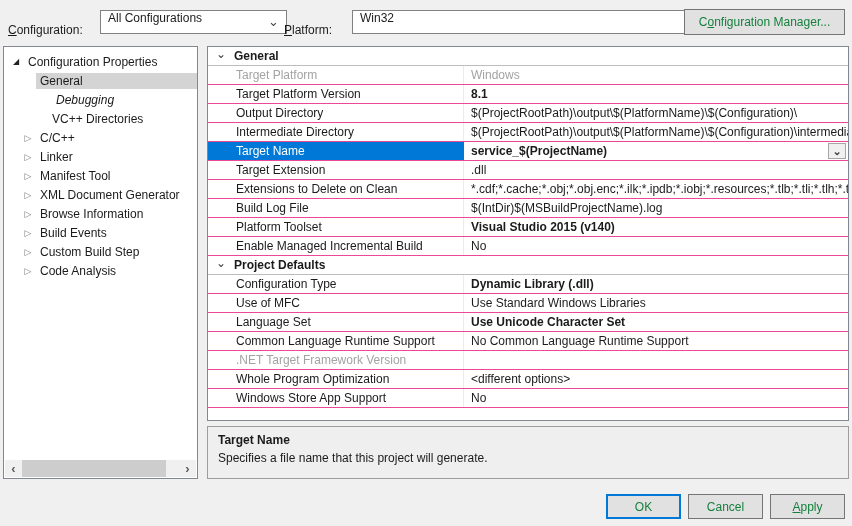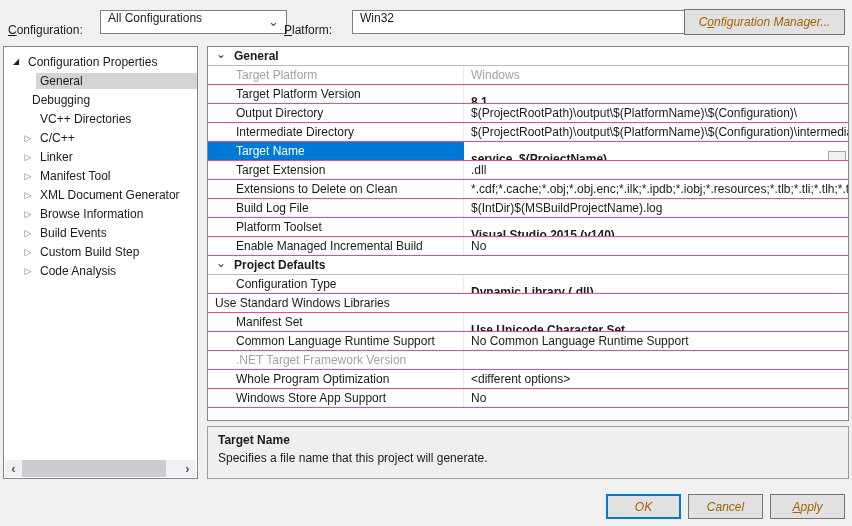--- a/index.html
+++ b/index.html
@@ -17,22 +17,22 @@
   .lbl-config { left:8px; top:15px; }
   .lbl-platform { left:284px; top:15px; }
   .combo {
     position:absolute; height:24px; background:#fff; border:1px solid #818181;
     display:flex; align-items:center; padding:0 22px 8px 7px; white-space:nowrap; overflow:hidden;
   }
   .combo-config { left:100px; top:10px; width:187px; }
   .combo-platform { left:352px; top:10px; width:356px; }
   .combo .chev { position:absolute; right:7px; top:3px; color:#464646; font-size:13px; }
   .btn {
-    font-family:"Liberation Sans", sans-serif; font-size:12px; color:#a16207;
-    background:#e1e1e1; border:1px solid #757575; cursor:default;font-style:italic;
+    font-family:"Liberation Sans", sans-serif; font-size:12px; color:#15803d;
+    background:#e1e1e1; border:1px solid #757575; cursor:default;
   }
   .btn-cfgmgr { position:absolute; left:684px; top:9px; width:161px; height:26px; }
 
   
   .tree {
     position:absolute; left:3px; top:46px; width:195px; height:433px;
     background:#fff; border:1px solid #828790; padding-top:5px; overflow:hidden;
   }
   .tree-item { height:19px; display:flex; align-items:center; white-space:nowrap; }
   .tree-glyph { width:16px; flex:0 0 16px; text-align:center; font-size:8px; color:#222; }
@@ -59,21 +59,21 @@
   .sec-title { font-weight:bold; }
   .grid-row { height:19px; display:flex; align-items:stretch; border-bottom:1px solid #ec4899; }
   .cell-name {
     width:256px; flex:0 0 256px; padding:2px 4px 0 28px;
     border-right:1px solid #ebebeb; white-space:nowrap; overflow:hidden;
   }
   .cell-value {
     flex:1; padding:2px 20px 0 7px; white-space:nowrap; overflow:hidden; position:relative;
   }
   .grid-row.disabled .cell-name, .grid-row.disabled .cell-value { color:#a3a3a3; }
-  .cell-value.bold { font-weight:bold;margin-top:8px; }
+  .cell-value.bold { font-weight:bold; }
   .grid-row.selected .cell-name { background:var(--accent); color:#fff; border-right-color:var(--accent); }
   .value-dropdown {
     position:absolute; right:2px; top:1px; width:18px; height:16px;
     background:#f0f0f0; border:1px solid #a6a6a6; color:#464646;
     font-size:11px; line-height:14px; text-align:center;
   }
 
   
   .desc {
     position:absolute; left:207px; top:426px; width:642px; height:53px;
@@ -108,25 +108,25 @@
   <div class="tree">
     <div id="tree-items">
         <div class="tree-item" style="padding-left: 4px;">
           <span class="tree-glyph">◢</span>
           <span class="tree-label">Configuration Properties</span>
         </div>
         <div class="tree-item selected" style="padding-left: 16px;">
           <span class="tree-glyph"></span>
           <span class="tree-label">General</span>
         </div>
-        <div class="tree-item" style="padding-left: 8px;">
+        <div class="tree-item" style="padding-left: 32px; font-style: italic;">
           <span class="tree-glyph"></span>
           <span class="tree-label">Debugging</span>
         </div>
-        <div class="tree-item" style="padding-left: 16px;">
+        <div class="tree-item" style="padding-left: 16px; margin-left: 12px;">
           <span class="tree-glyph"></span>
           <span class="tree-label">VC++ Directories</span>
         </div>
         <div class="tree-item" style="padding-left: 16px;">
           <span class="tree-glyph collapsed">▷</span>
           <span class="tree-label">C/C++</span>
         </div>
         <div class="tree-item" style="padding-left: 16px;">
           <span class="tree-glyph collapsed">▷</span>
           <span class="tree-label">Linker</span>
@@ -212,24 +212,25 @@
       </div>
       <div class="section-header">
         <span class="sec-chev">⌄</span>
         <span class="sec-title">Project Defaults</span>
       </div>
       <div class="grid-row">
         <span class="cell-name">Configuration Type</span>
         <span class="cell-value bold">Dynamic Library (.dll)</span>
       </div>
       <div class="grid-row">
+        <span class="cell-name">Use of MFC</span>
         <span class="cell-value">Use Standard Windows Libraries</span>
       </div>
       <div class="grid-row">
-        <span class="cell-name">Manifest Set</span>
+        <span class="cell-name">Language Set</span>
         <span class="cell-value bold">Use Unicode Character Set</span>
       </div>
       <div class="grid-row">
         <span class="cell-name">Common Language Runtime Support</span>
         <span class="cell-value">No Common Language Runtime Support</span>
       </div>
       <div class="grid-row disabled">
         <span class="cell-name">.NET Target Framework Version</span>
         <span class="cell-value"></span>
       </div>

